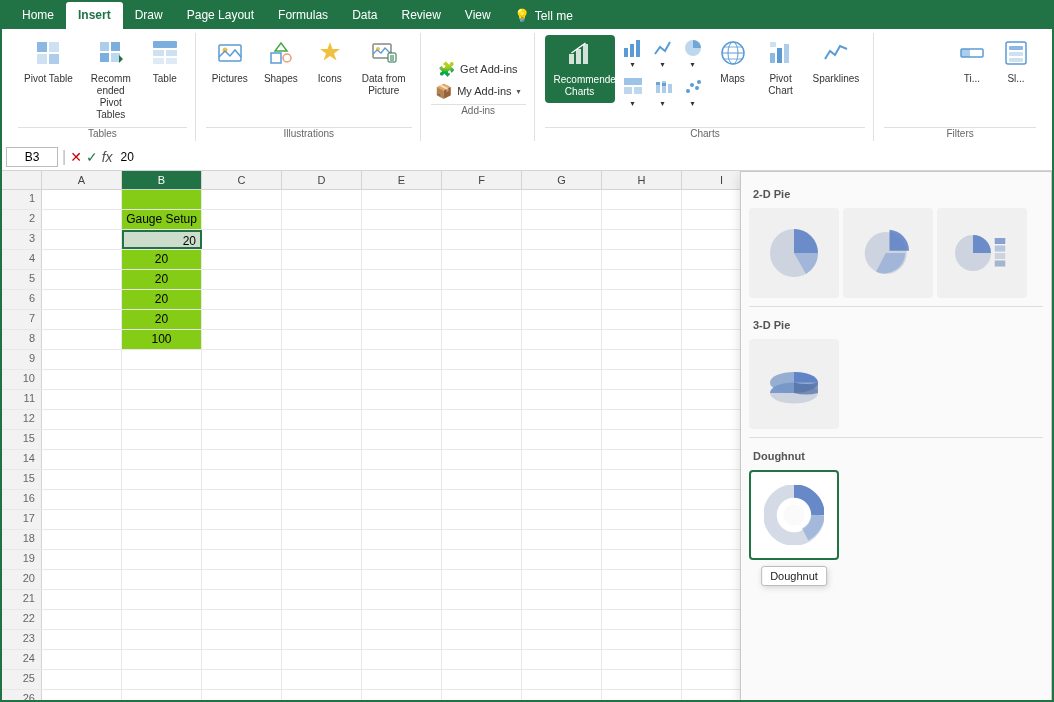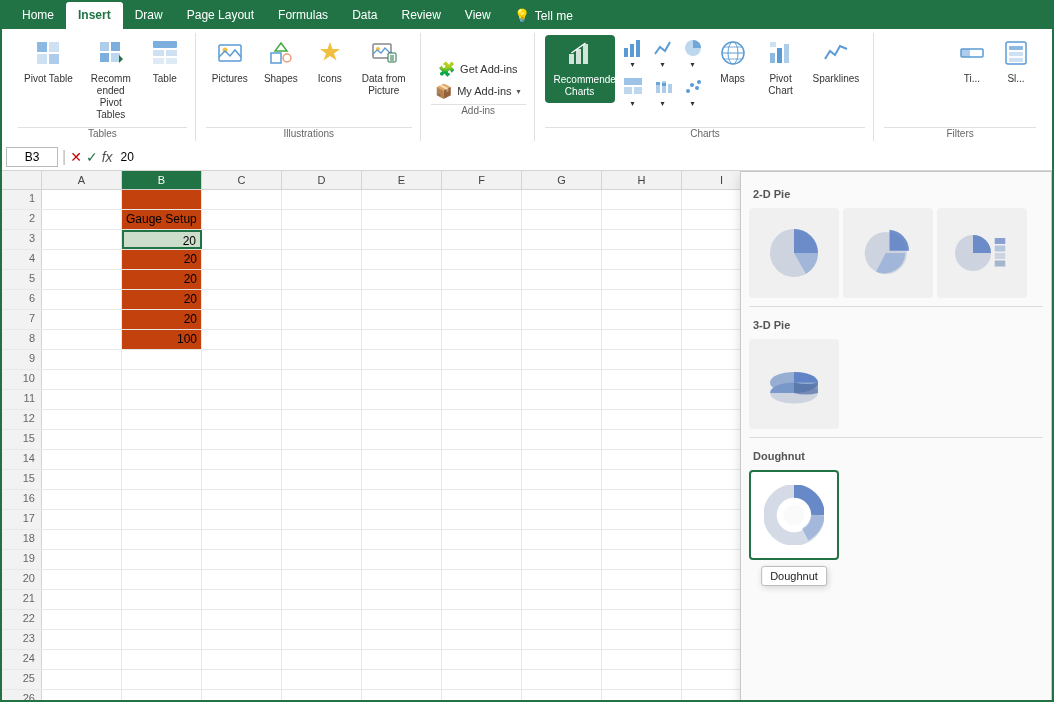--- a/index.html
+++ b/index.html
@@ -243,21 +243,22 @@
     }
 
     .cell.text-left { text-align: left; }
 
     .cell.selected {
       background: #ccddcc;
       border: 2px solid #217346;
     }
 
     .cell.col-b-selected {
-      background: #c2410c;
+      background: #84cc16;
+      text-align: center;
     }
 
     
     .chart-dropdown {
       position: absolute;
       top: 0;
       right: 0;
       width: 312px;
       background: #fafafa;
       border: 1px solid #c8c8c8;

